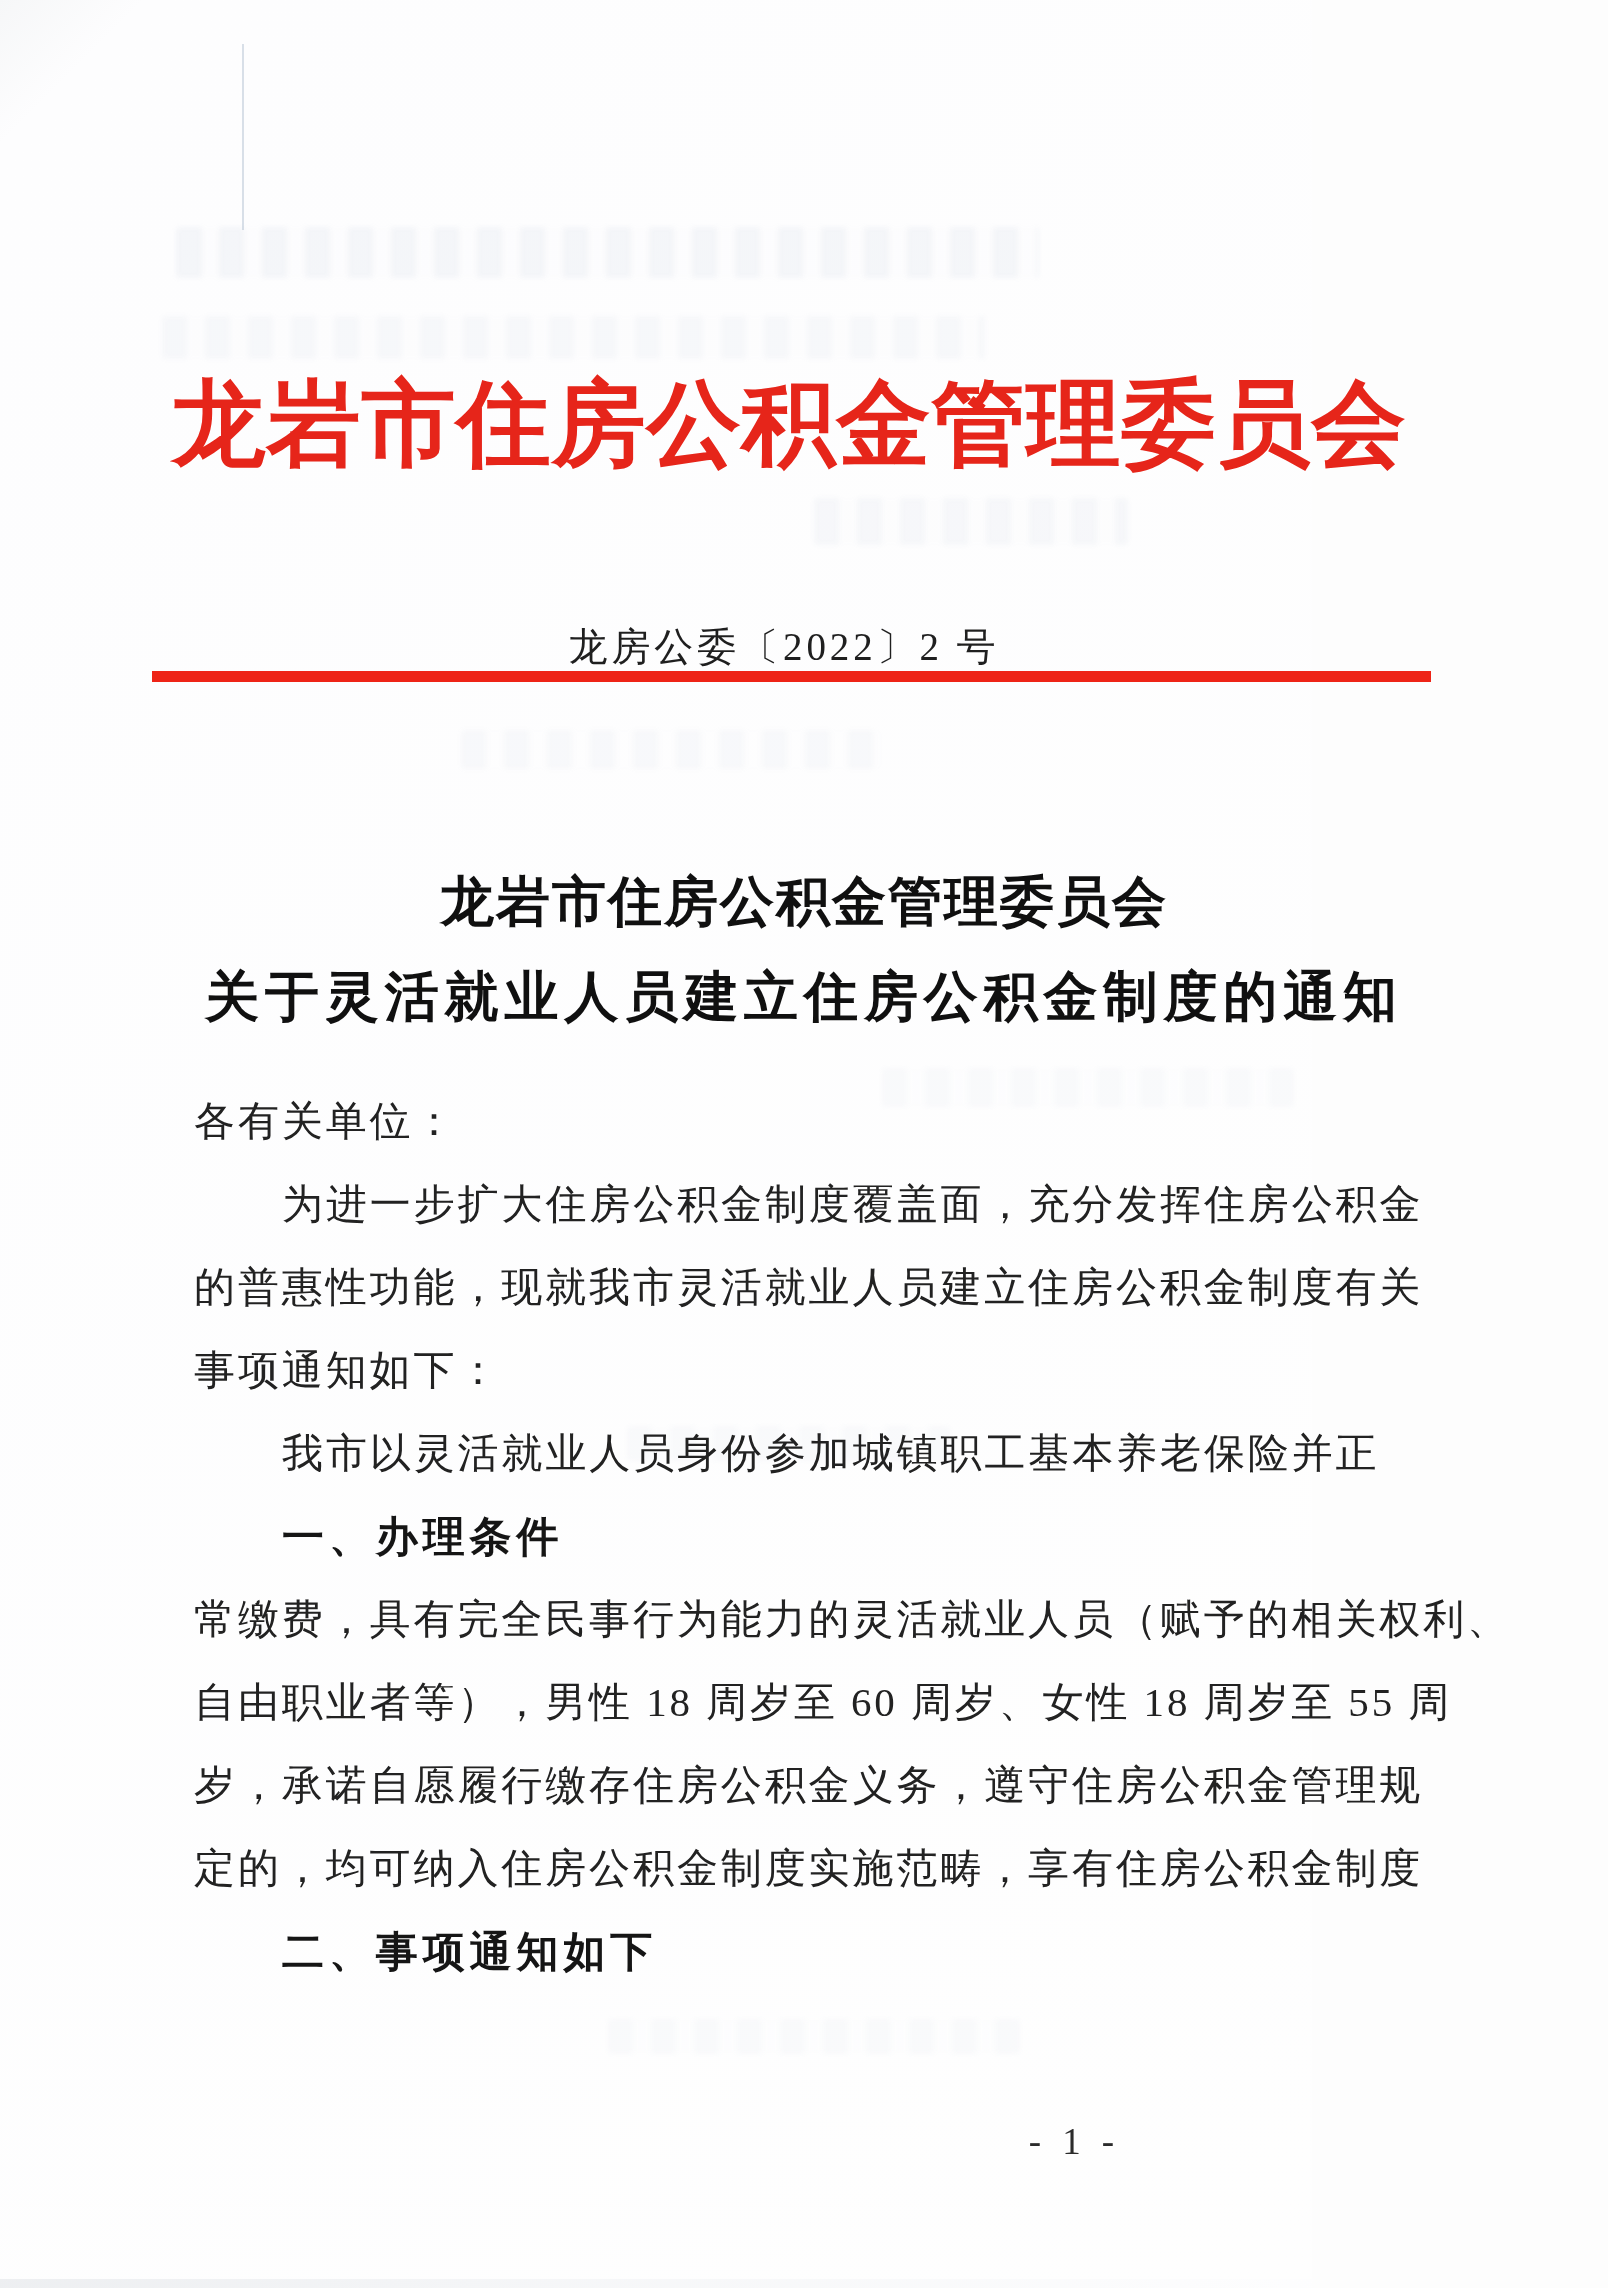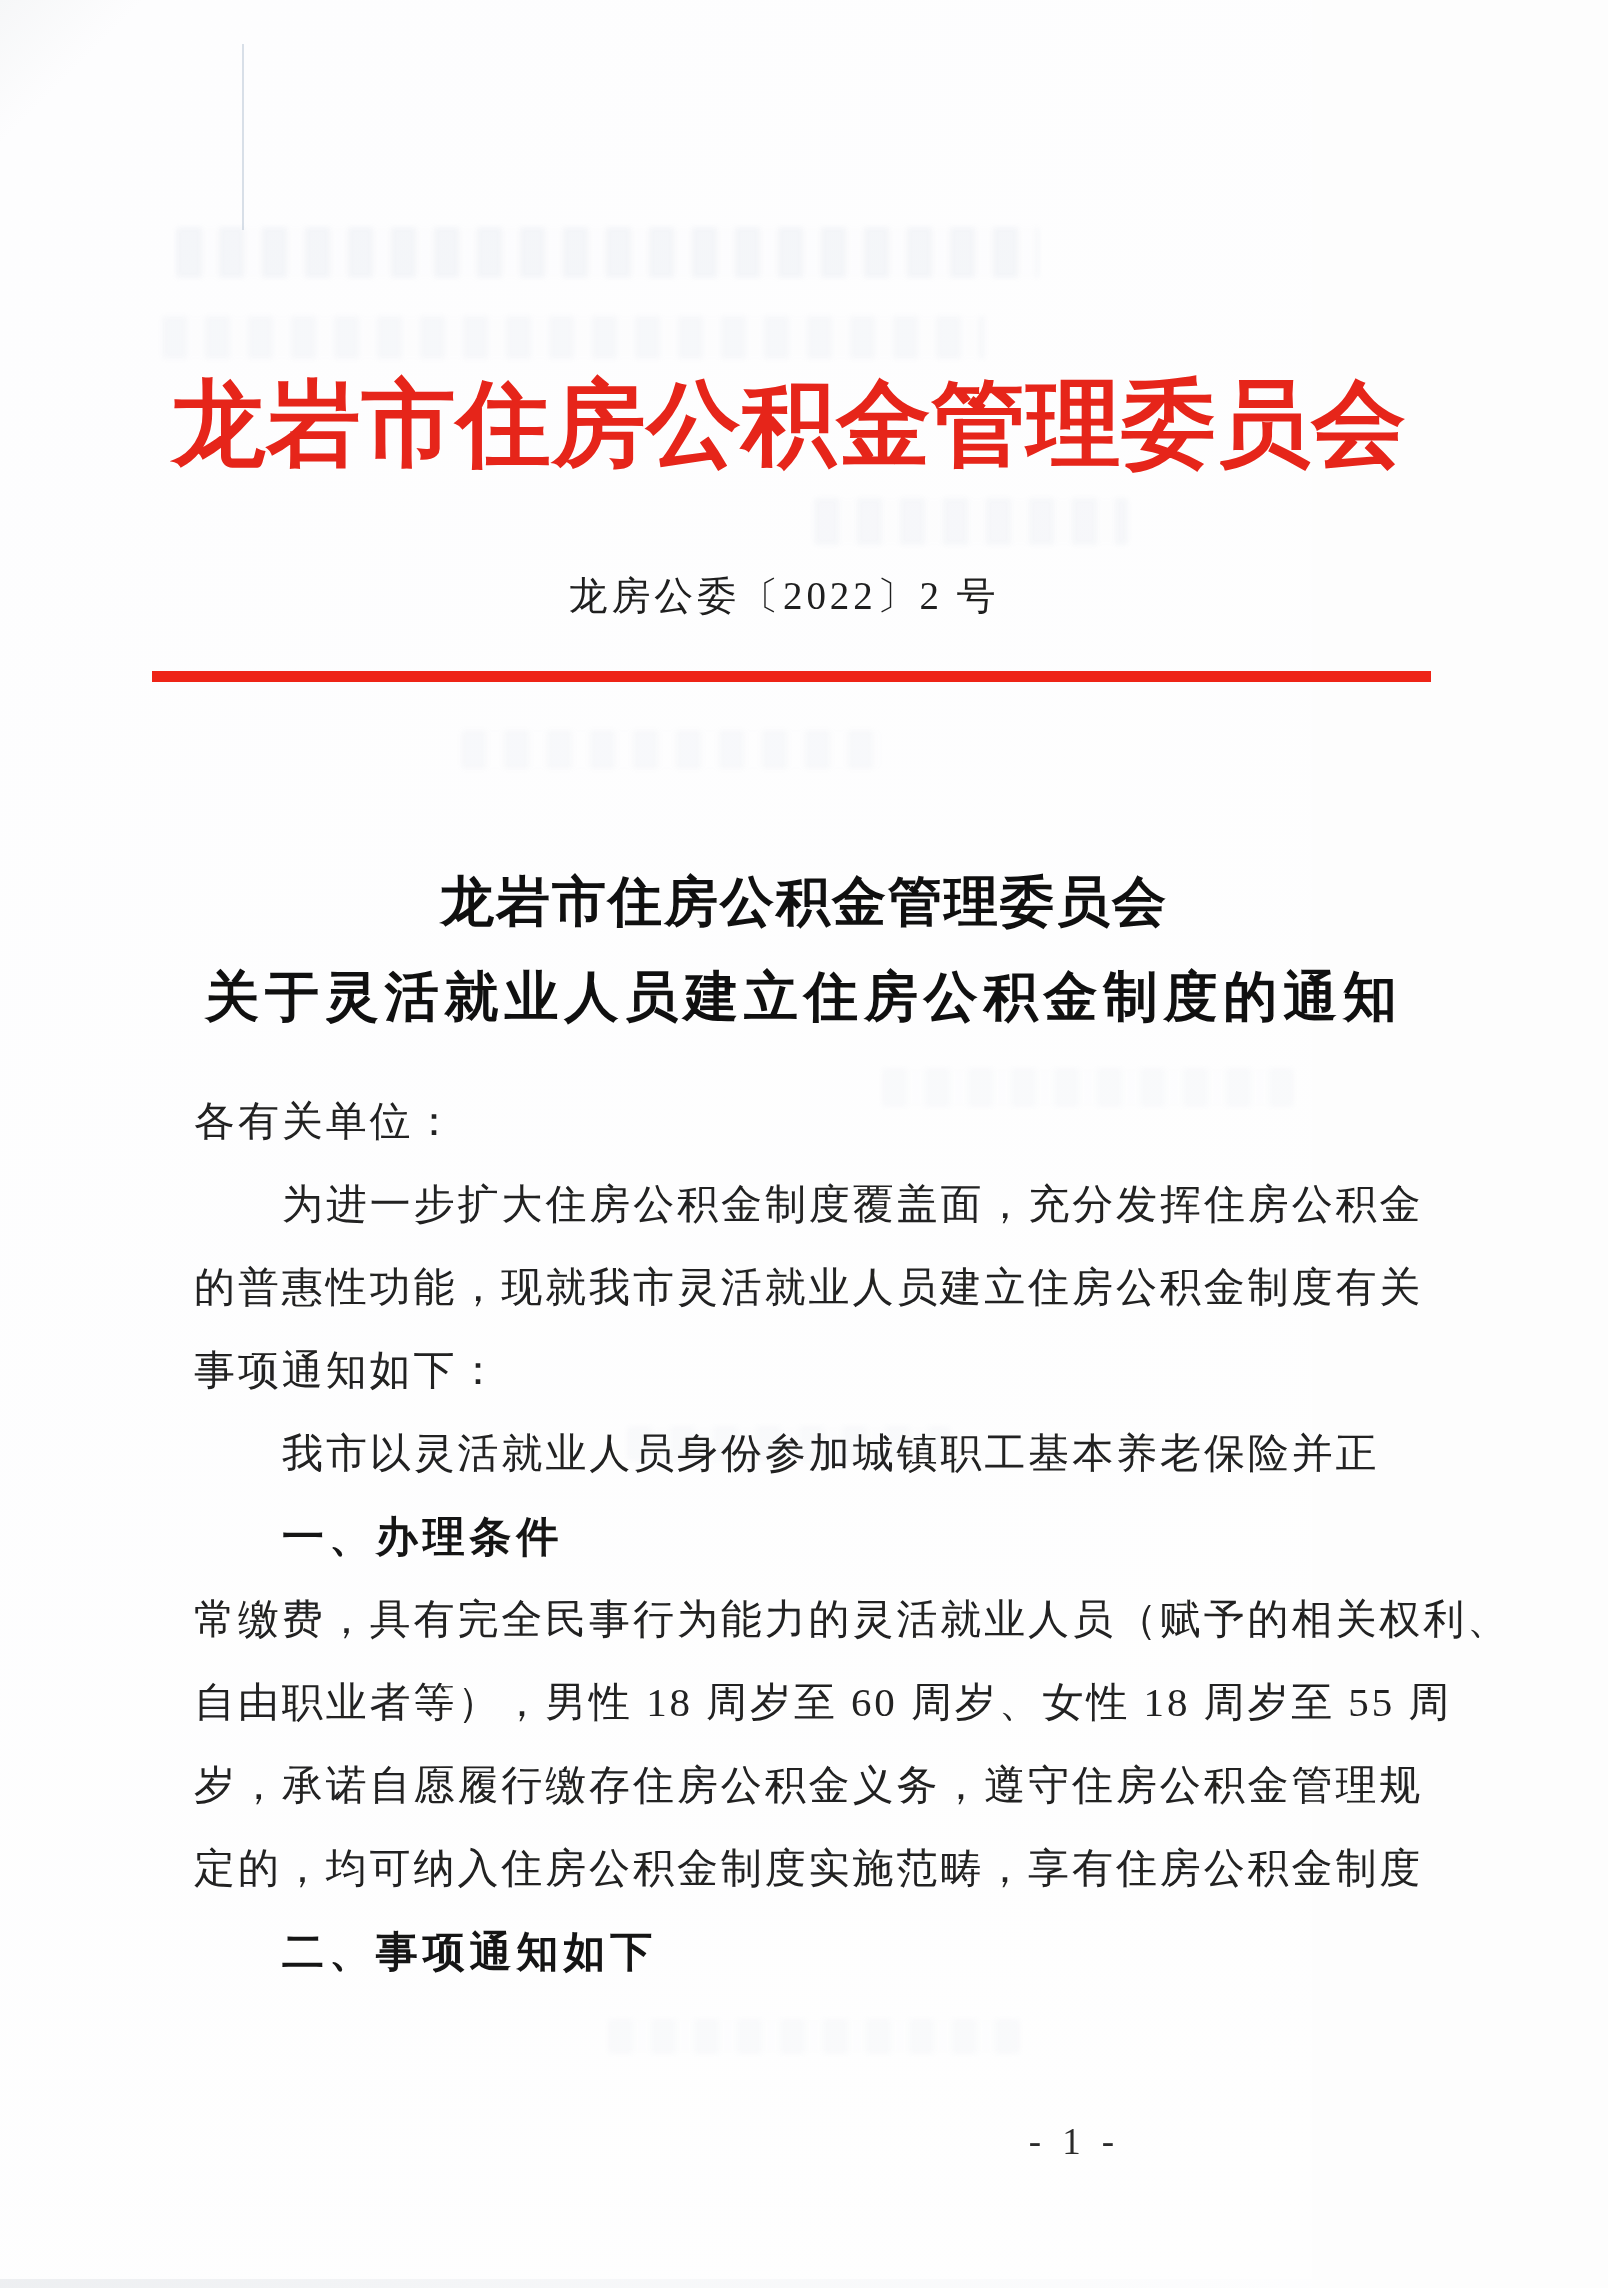--- a/index.html
+++ b/index.html
@@ -50,21 +50,21 @@
     text-align: center;
     font-size: 94px;
     font-weight: bold;
     letter-spacing: 1px;
     color: var(--header-red, #e6251a);
     font-family: "Liberation Serif", "DejaVu Serif", serif;
     white-space: nowrap;
   }
   .doc-number {
     position: absolute;
-    left: 0; top: 569px;
+    left: 0; top: 620px;
     width: 1568px;
     text-align: center;
     font-size: 39px;
     letter-spacing: 3.9px;
     color: #1f1f1f;
     white-space: nowrap;
   }
   .red-rule {
     position: absolute;
     left: 152px; top: 671px;

